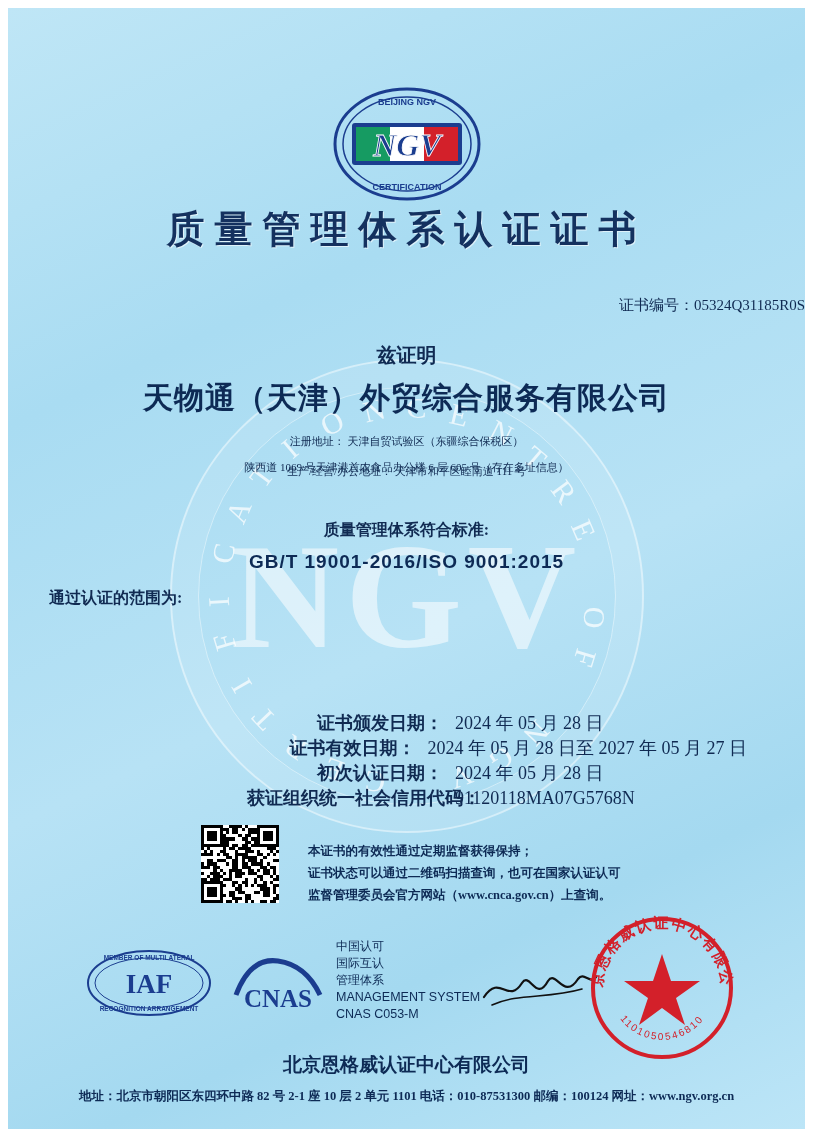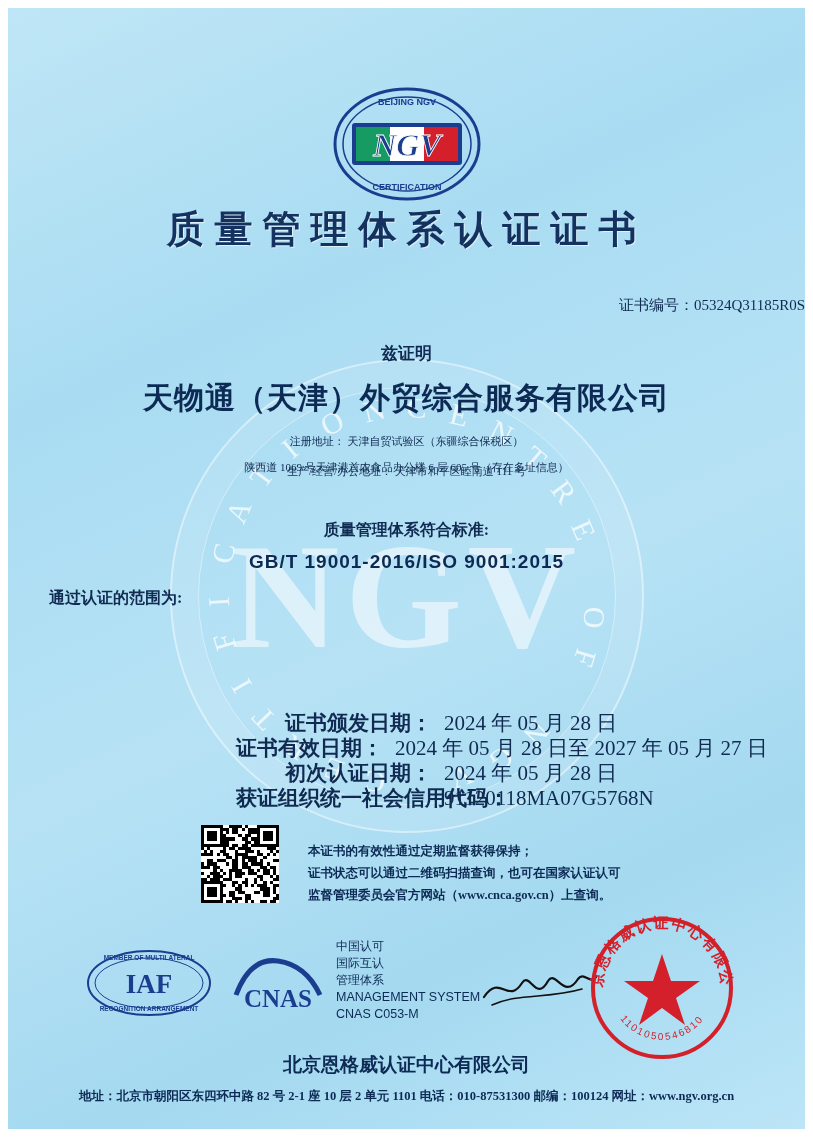--- a/index.html
+++ b/index.html
@@ -107,21 +107,21 @@
     top: 288px;
     text-align: right;
     font-size: 15px;
     color: #102a52;
   }
   .hereby {
     position: absolute;
     left: 0; right: 0;
     top: 334px;
     text-align: center;
-    font-size: 17px;
+    font-size: 20px;
     font-weight: bold;
     color: #102a52;
   }
   .company {
     position: absolute;
     left: 0; right: 0;
     top: 370px;
     text-align: center;
     font-size: 30px;
     font-weight: bold;
@@ -175,24 +175,24 @@
     top: 628px;
     text-align: center;
     font-size: 20px;
     font-weight: bold;
     letter-spacing: 1px;
     color: #0d2a55;
   }
 
   .dates {
     position: absolute;
-    left: 228px;
+    left: 239px;
     top: 706px;
     width: 500px;
-    font-size: 21px;
+    font-size: 18px;
     color: #102a52;
   }
   .dates .row {
     display: flex;
     margin-bottom: 7px;
     line-height: 18px;
   }
   .dates .lbl {
     width: 196px;
     text-align: right;

